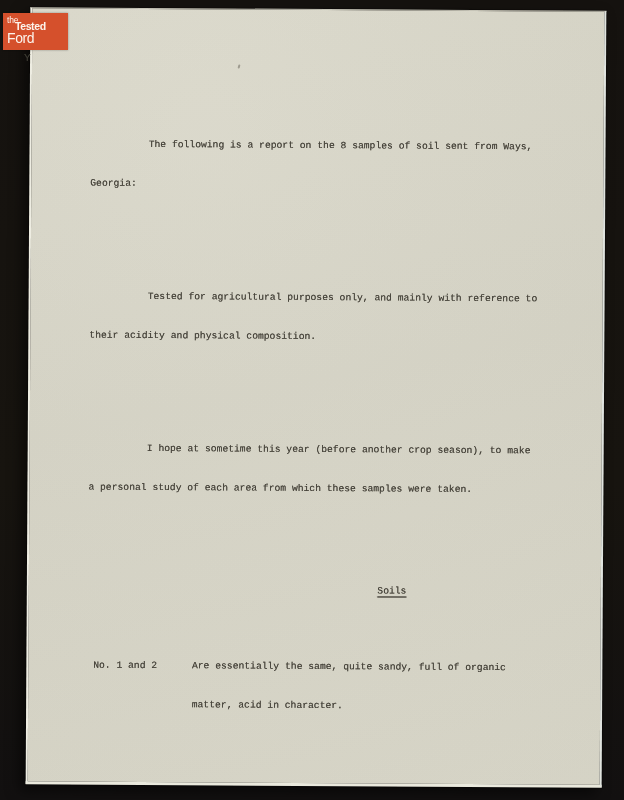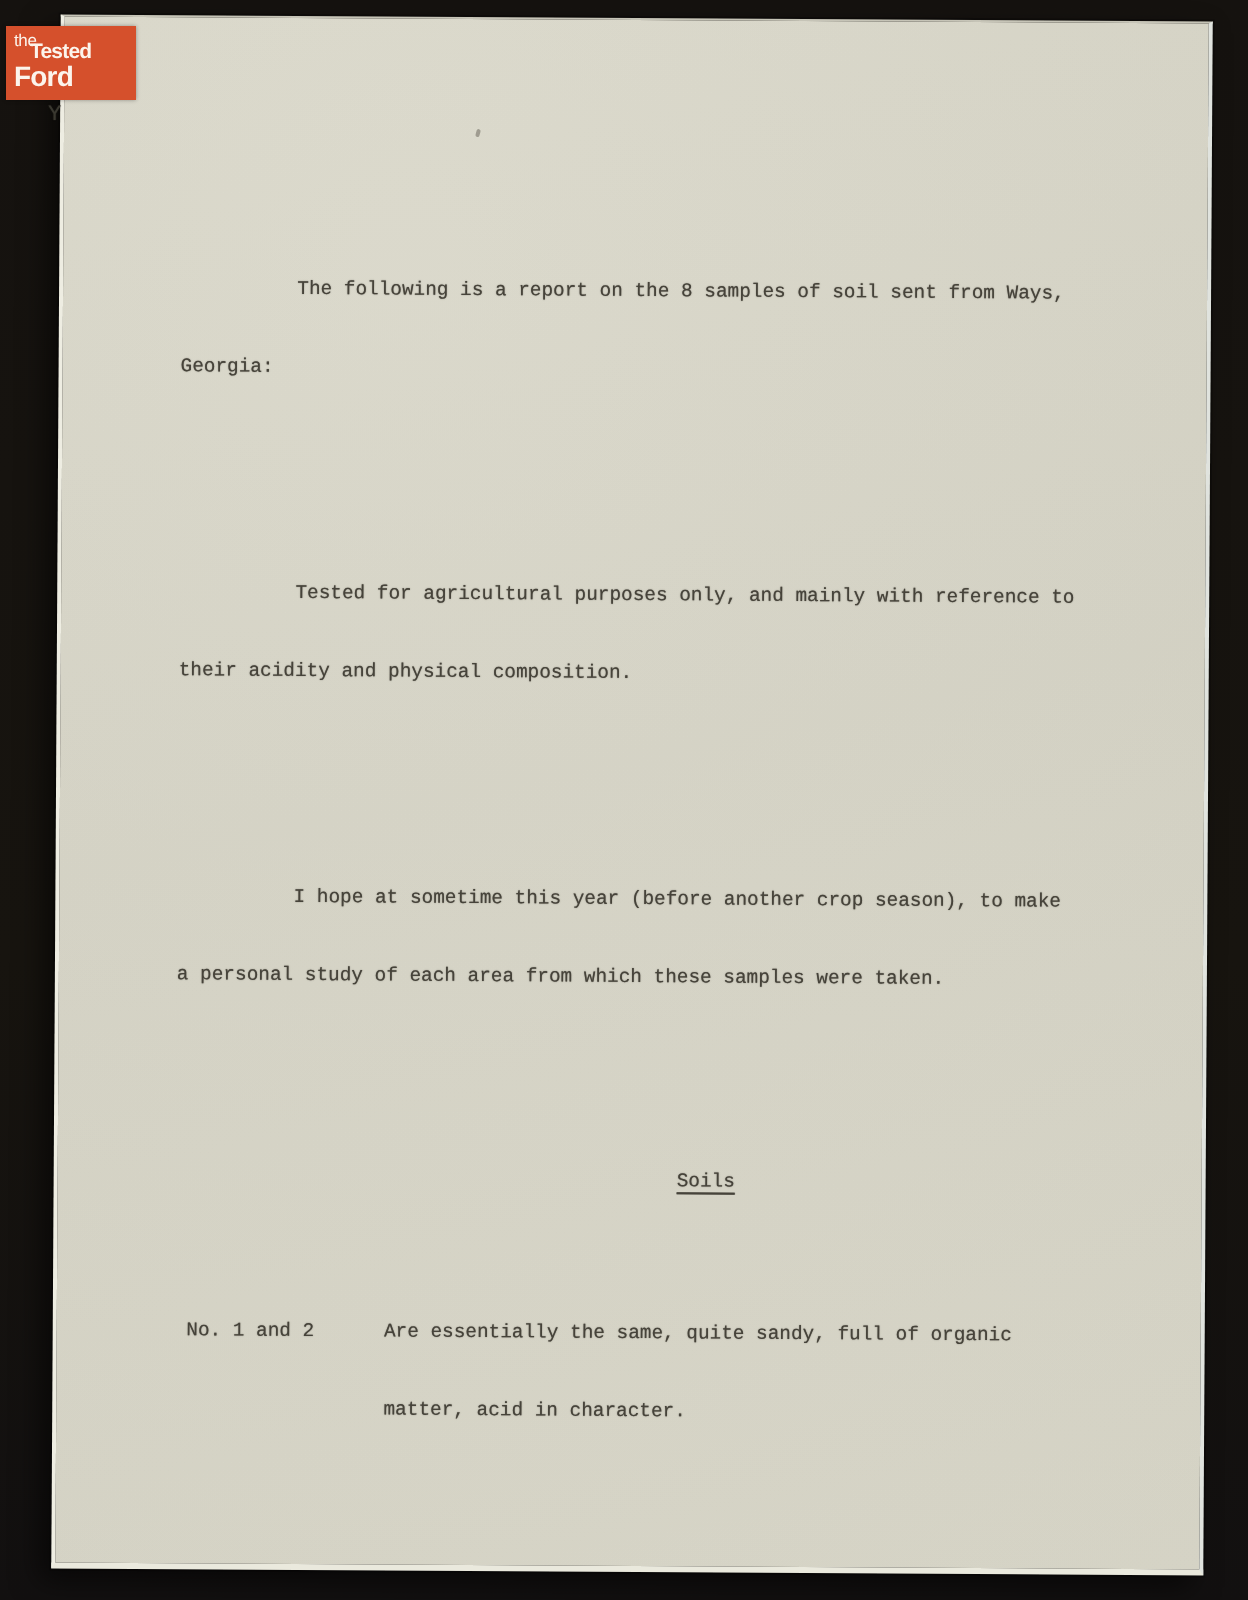--- a/index.html
+++ b/index.html
@@ -49,20 +49,21 @@
   .line { white-space: pre; height: 13px; }
   .heading-block {
     margin: 2px 0 11px 0;
     padding-left: 204px;
     height: 13px;
   }
   .heading-block .heading {
     text-decoration: underline;
     text-underline-offset: 2.5px;
     text-decoration-thickness: 1px;
+    margin-left: 39px;
   }
   
   .logo {
     position: absolute;
     left: 3px;
     top: 13px;
     width: 65px;
     height: 37px;
     background: #d5502c;
     box-shadow: 0 0 2px rgba(0,0,0,0.35);
@@ -83,21 +84,21 @@
     font-size: 10.5px;
     font-weight: 700;
     color: #fcf4ec;
     letter-spacing: -0.4px;
   }
   .logo .ford {
     position: absolute;
     left: 4px;
     top: 17px;
     font-size: 14px;
-    font-weight: 700;
+    font-weight: 400;
     color: #fcf4ec;
     letter-spacing: -0.4px;
   }
   
   .stray-y {
     position: absolute;
     left: 24px;
     top: 52px;
     font-family: "Liberation Mono", "DejaVu Sans Mono", monospace;
     font-size: 11px;

